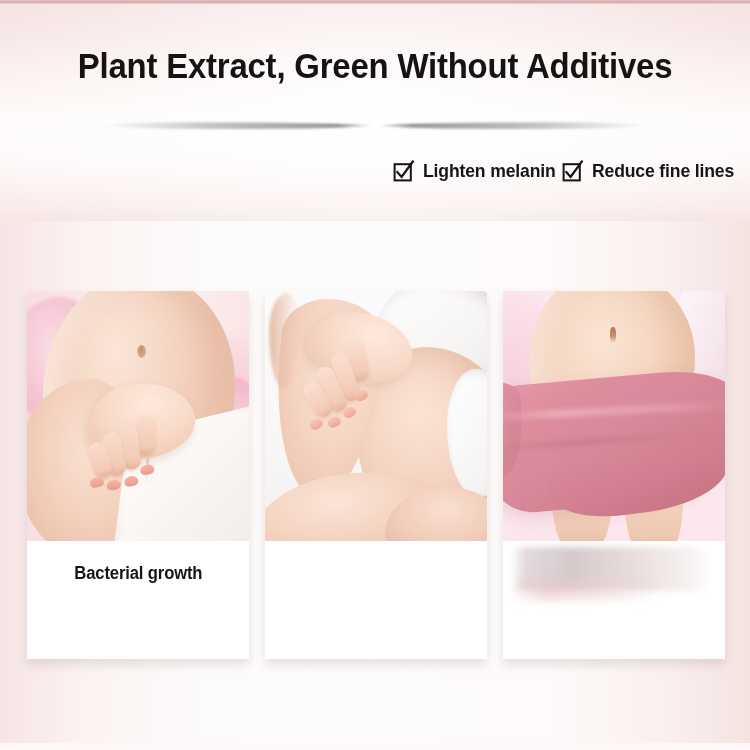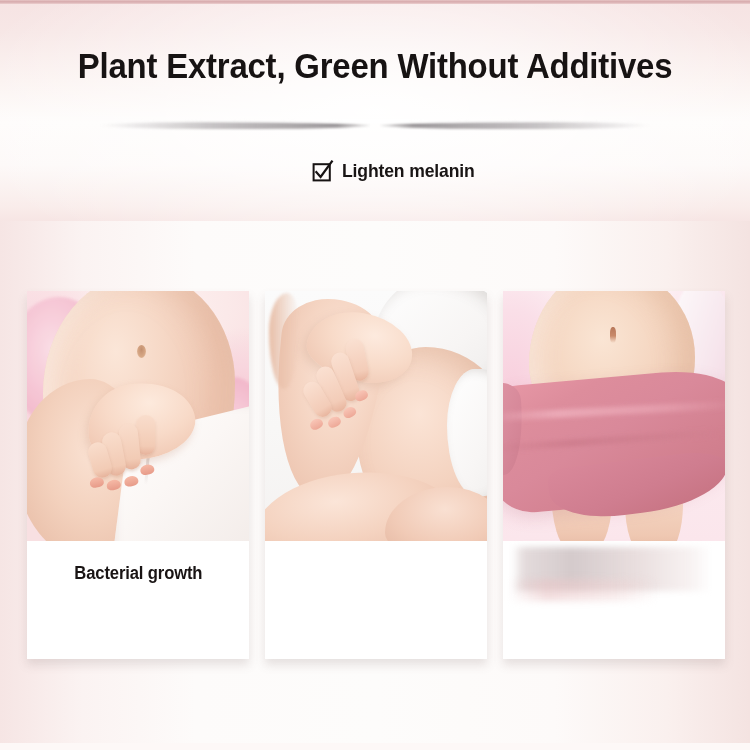--- a/index.html
+++ b/index.html
@@ -143,21 +143,21 @@
   }
 
   
   .features {
     position: absolute;
     left: 52px;
     top: 160px;
     width: 690px;
     display: flex;
     align-items: center;
-    justify-content: center;
+    justify-content: flex-end;
   }
 
   .feature {
     display: flex;
     align-items: center;
     gap: 8px;
     white-space: nowrap;
   }
 
   .checkbox-icon {
@@ -617,20 +617,29 @@
         <span class="checkbox-icon">
           <svg width="22" height="22" viewBox="0 0 22 22">
             <rect x="1.6" y="4.2" width="16.2" height="16.2" fill="none" stroke="#171313" stroke-width="2"></rect>
             <path d="M4.4 12.2 L8.6 17.0 L19.8 1.6" fill="none" stroke="#171313" stroke-width="2.3" stroke-linecap="square" stroke-linejoin="miter"></path>
           </svg>
         </span>
         <span class="feature-label">Lighten melanin</span>
       </div>
 
 
+      <div class="feature">
+        <span class="checkbox-icon">
+          <svg width="22" height="22" viewBox="0 0 22 22">
+            <rect x="1.6" y="4.2" width="16.2" height="16.2" fill="none" stroke="#171313" stroke-width="2"></rect>
+            <path d="M4.4 12.2 L8.6 17.0 L19.8 1.6" fill="none" stroke="#171313" stroke-width="2.3" stroke-linecap="square" stroke-linejoin="miter"></path>
+          </svg>
+        </span>
+        <span class="feature-label">Reduce fine lines</span>
+      </div>
 
     </div>
 
     <div class="header-rule"></div>
   </div>
 
   <div class="gallery">
     <div class="cards">
 
       <div class="card">

